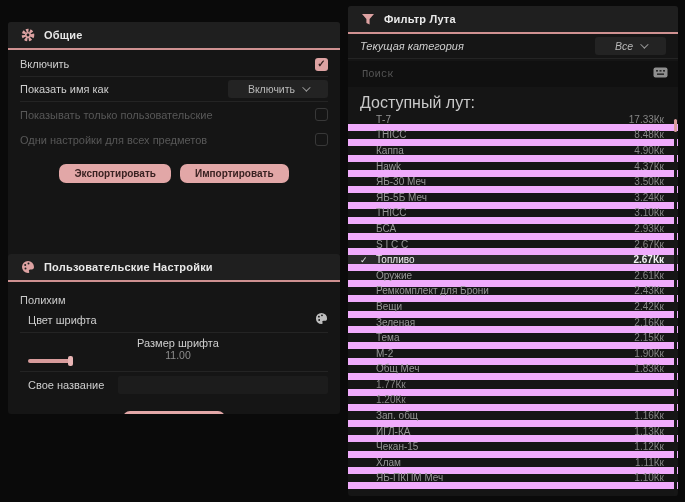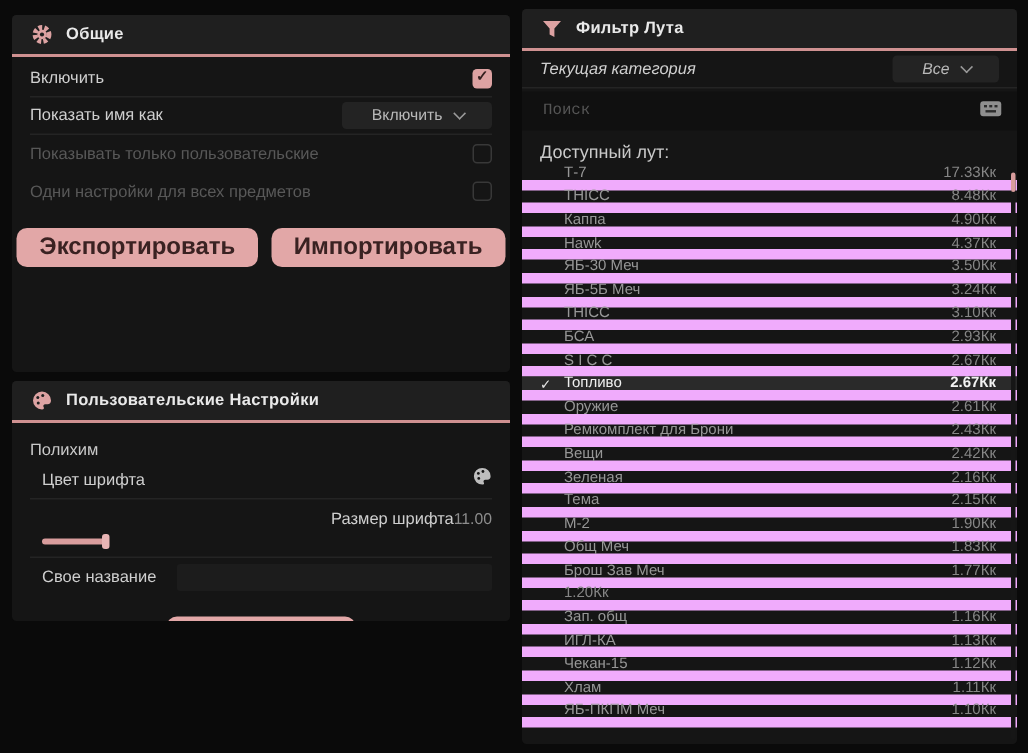--- a/index.html
+++ b/index.html
@@ -4,21 +4,21 @@
 <style>
   * { box-sizing: border-box; margin: 0; padding: 0; }
   html,body { width:685px; height:502px; overflow:hidden; }
   body {
     background:#0a0a0a;
     font-family:"Liberation Sans", sans-serif;
     color:#cfcfcf;
     position:relative;
   }
   .panel { position:absolute; background:#151515; border-radius:3px; overflow:hidden; }
-  #panel-general { left:8px; top:10px;  width:332px; height:238px; }
+  #panel-general { left:8px; top:22px;  width:332px; height:238px; }
   #panel-custom  { left:8px; top:254px; width:332px; height:160px; }
   #panel-filter  { left:348px; top:6px; width:330px; height:490px; }
 
   .panel-header {
     height:28px; background:#1f1f1f; display:flex; align-items:center;
     gap:9px; padding:0 13px; border-bottom:2px solid #cf9191;
   }
   .panel-title { font-size:11px; font-weight:bold; color:#e9e9e9; letter-spacing:.2px; }
   .hdr-icon { width:14px; height:14px; flex:0 0 auto; display:flex; align-items:center; justify-content:center; }
 
@@ -41,50 +41,50 @@
     border-radius:3px; padding:3px 20px; font-size:10.5px; color:#b9b9b9;
   }
   .chevron {
     width:6px; height:6px; border-right:1.5px solid #9a9a9a; border-bottom:1.5px solid #9a9a9a;
     transform:rotate(45deg) translateY(-2px);
   }
 
   .btn-row { display:flex; justify-content:center; gap:9px; margin-top:12px; }
   .btn {
     background:#e2a7a7; color:#3a2222; border:none; font-family:inherit;
-    font-size:16px; font-weight:bold; padding:4px 15px; border-radius:7px; cursor:pointer;
+    font-size:10px; font-weight:bold; padding:4px 15px; border-radius:7px; cursor:pointer;
   }
   .btn-delete { display:block; margin:14px auto 0; padding:4px 30px; }
 
   .item-name-label { font-size:11px; color:#c9c9c9; margin:10px 0 2px 0; }
   .indent { padding-left:8px; }
 
   .slider-row { display:block; padding:4px 0 8px 8px; border-bottom:1px solid #242424; }
-  .slider-top { display:flex; justify-content:flex-end; align-items:center; height:18px; }
+  .slider-top { display:flex; justify-content:space-between; align-items:center; height:18px;flex-direction:column; }
   .slider-value { font-size:10.5px; color:#8d8d8d; }
   .slider-track { position:relative; width:300px; height:4px; margin-top:4px; }
   .slider-fill { position:absolute; left:0; top:0; height:4px; width:42px; background:#d89c9c; border-radius:2px; }
   .slider-handle { position:absolute; left:40px; top:-3px; width:5px; height:10px; background:#e8b4b4; border-radius:2px; }
 
   .text-input {
     flex:1; margin-left:14px; height:18px; background:#1c1c1c; border:none;
     border-radius:2px; color:#cfcfcf; font-family:inherit; font-size:11px; padding:0 6px;
   }
 
   
   .search-row {
     display:flex; align-items:center; justify-content:space-between;
     background:#101010; margin:2px 0; padding:5px 10px 5px 14px; height:26px;font-family:Liberation Mono, monospace;
   }
   .search-input {
     background:transparent; border:none; outline:none; color:#bdbdbd;
     font-family:inherit; font-size:10.5px; flex:1;
   }
   .search-input::placeholder { color:#555555; }
-  .list-label { font-size:12px; color:#c9c9c9; padding:5px 12px 3px 12px; }
+  .list-label { font-size:16px; color:#c9c9c9; padding:5px 12px 3px 12px; }
 
   .loot-list { position:relative; }
   .loot-row {
     display:flex; align-items:center; height:15.6px; padding:0 14px 0 12px;
     border-bottom:7px solid #f0abfc; font-size:10px; color:#979797;
   }
   .loot-check { width:16px; color:#e4e4e4; font-size:9px; }
   .loot-name { flex:1; }
   .loot-value { color:#868686; }
   .loot-row.selected { background:#2a2a2a; color:#efefef; }
@@ -307,21 +307,20 @@
 
 
   <div class="loot-row">
     <span class="loot-check"></span>
     <span class="loot-name">Общ Меч</span>
     <span class="loot-value">1.83Кк</span>
   </div>
 
   <div class="loot-row">
     <span class="loot-check"></span>
-    <span class="loot-name">Брош Зав Меч</span>
     <span class="loot-value">1.77Кк</span>
   </div>
 
   <div class="loot-row">
     <span class="loot-check"></span>
     <span class="loot-value">1.20Кк</span>
   </div>
 
   <div class="loot-row">
     <span class="loot-check"></span>

